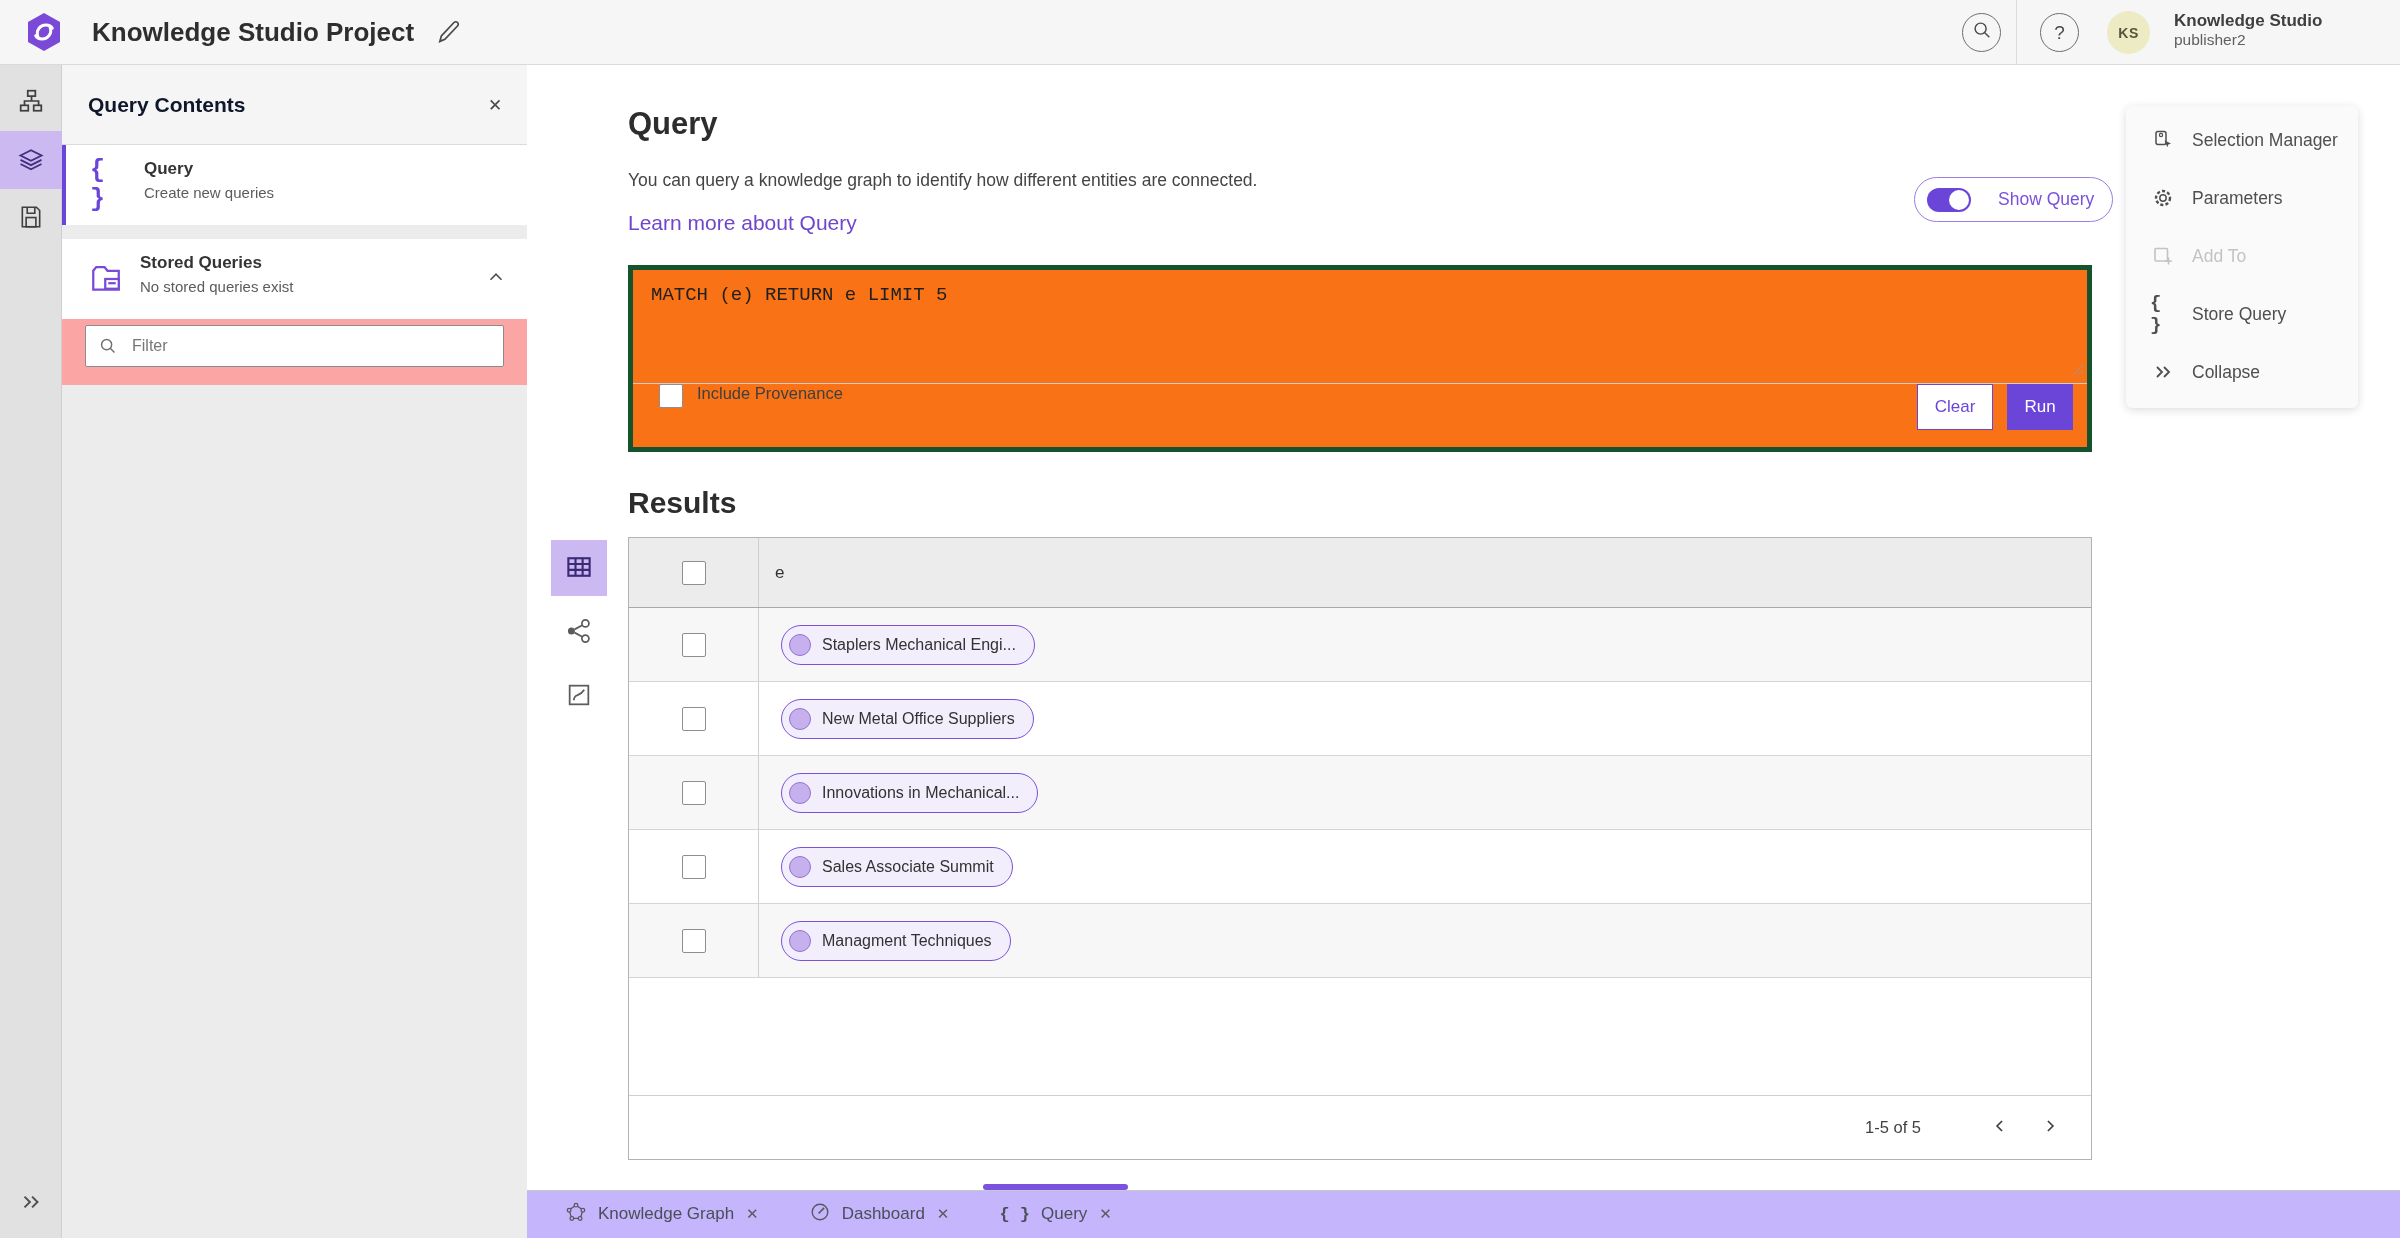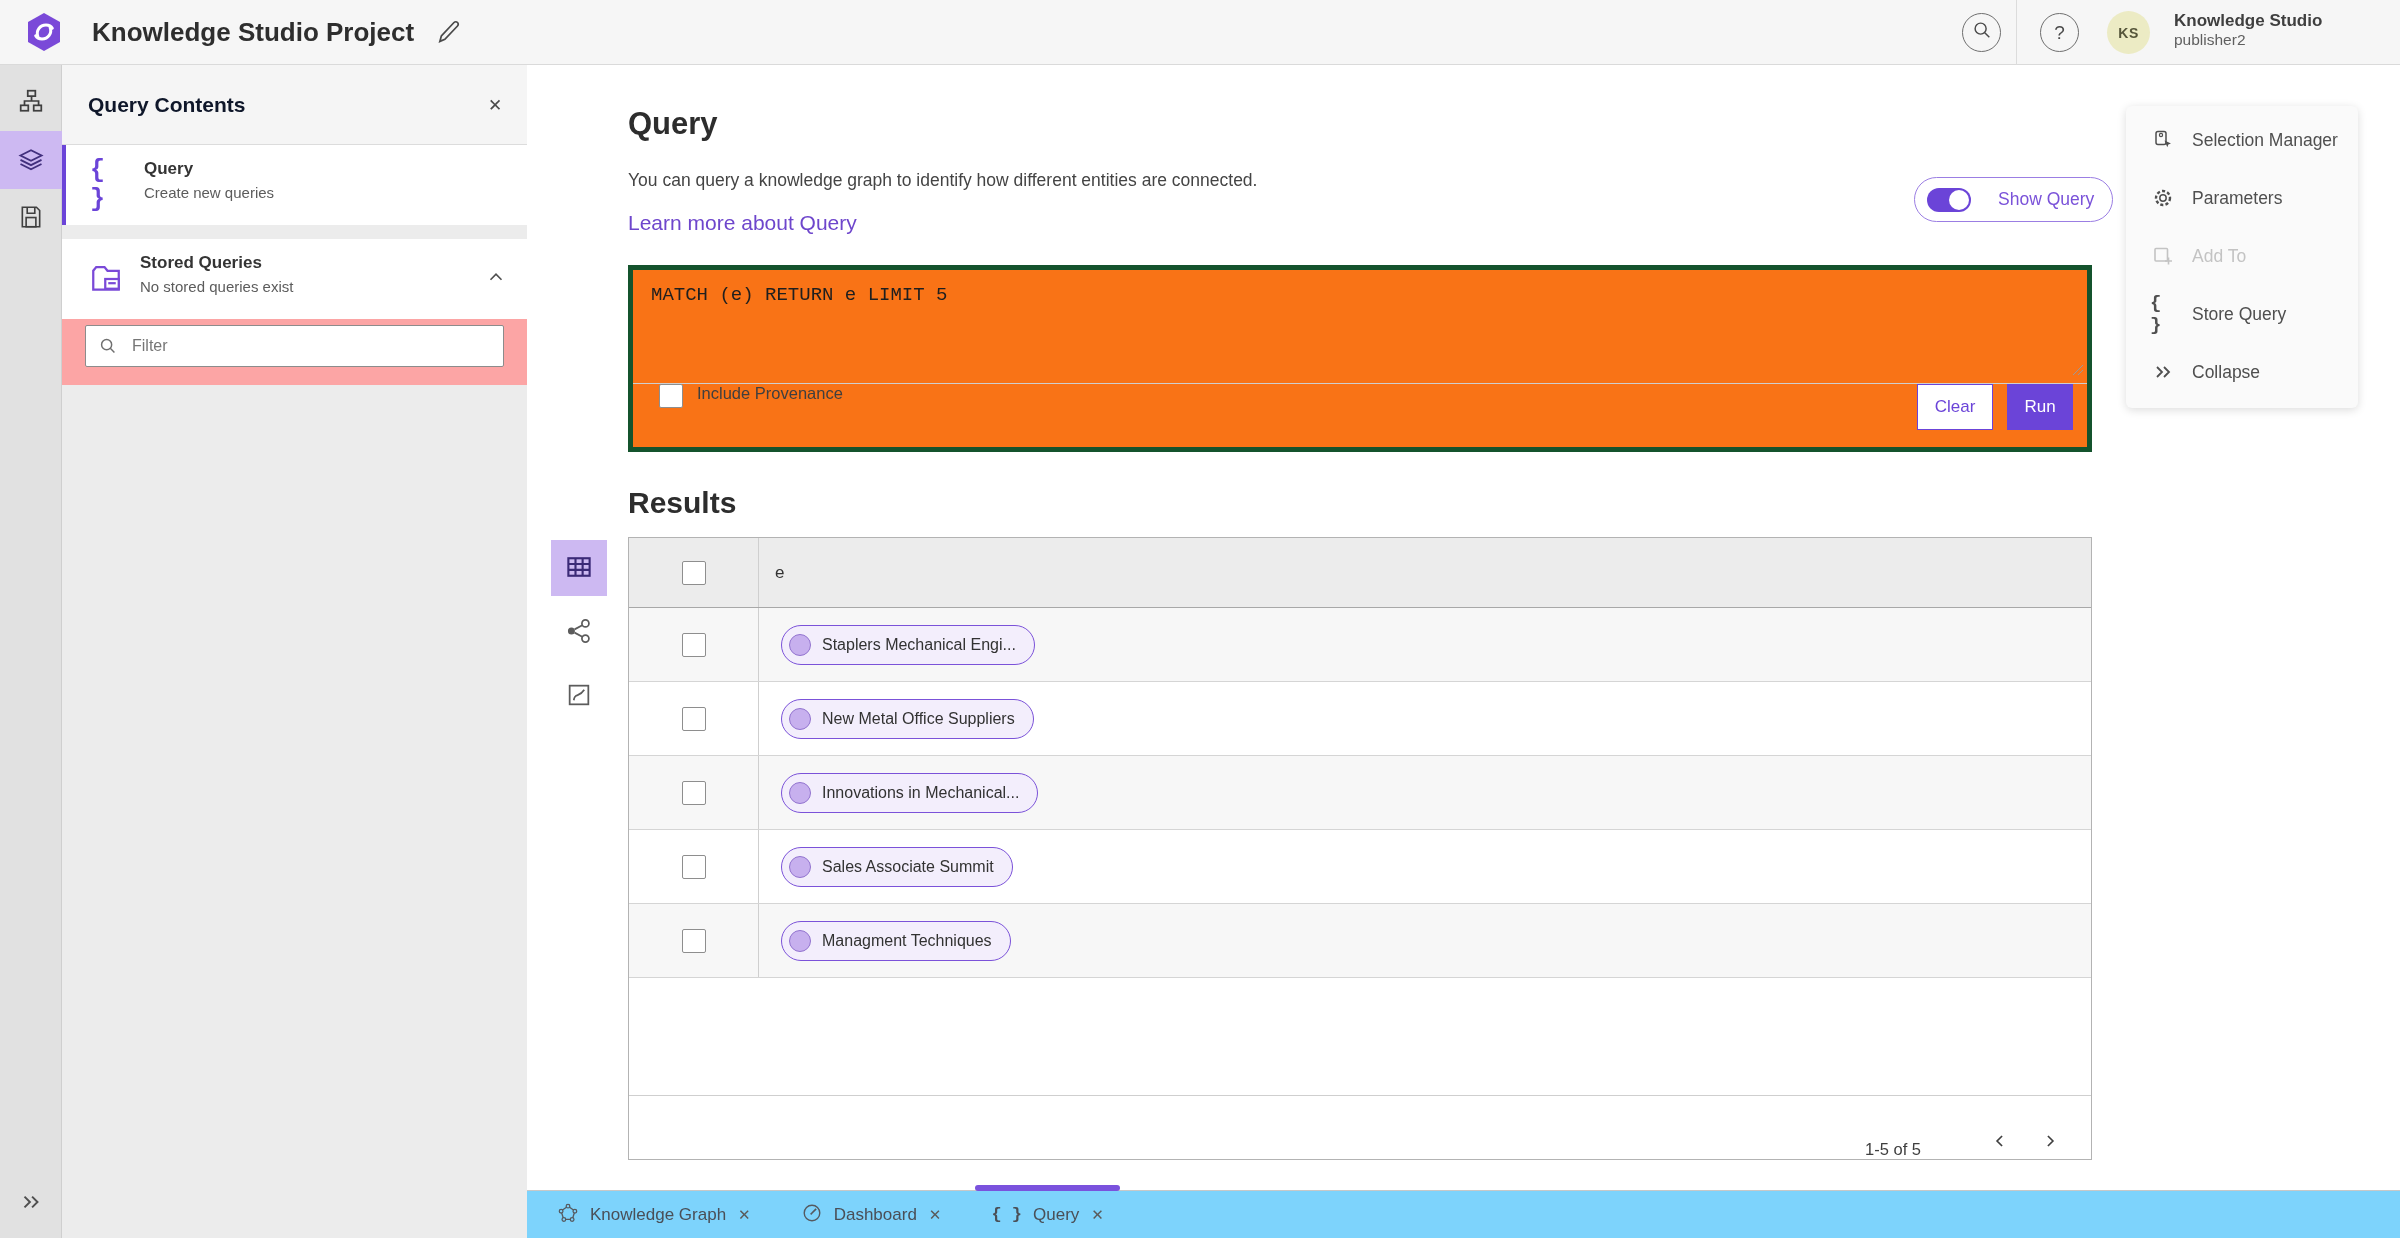--- a/index.html
+++ b/index.html
@@ -75,36 +75,36 @@
   .tcard{position:absolute;left:628px;top:537px;width:1464px;height:623px;border:1px solid #b3b3b3;background:#fff}
   .thead{display:flex;height:70px;background:#ececec;border-bottom:1px solid #a8a8a8}
   .cell-check{width:130px;border-right:1px solid #cfcfcf;display:flex;align-items:center;justify-content:center;flex:none}
   .cell-e{flex:1;display:flex;align-items:center;padding-left:22px}
   .thead .cell-e{font-size:17px;color:#333;padding-left:16px}
   .trow{display:flex;height:74px;border-bottom:1px solid #d5d5d5}
   .trow.alt{background:#f7f7f7}
   .pill{display:inline-flex;align-items:center;height:40px;border:1.5px solid var(--pill-border);border-radius:21px;background:var(--pill-bg);padding:0 18px 0 7px;cursor:pointer}
   .dot{width:22px;height:22px;border-radius:50%;background:var(--pill-dot);border:1.5px solid var(--pill-dot-border);margin-right:11px}
   .pill-label{font-size:16px;color:#323232}
-  .tfooter{position:absolute;left:0;bottom:0;width:100%;height:64px;border-top:1px solid #cfcfcf;display:flex;align-items:flex-end;justify-content:flex-end;padding-right:24px;background:#fff}
+  .tfooter{position:absolute;left:0;bottom:0;width:100%;height:64px;border-top:1px solid #cfcfcf;display:flex;align-items:center;justify-content:flex-end;padding-right:24px;background:#fff}
   .pg-range{font-size:16.5px;color:#3f3f3f;margin-right:46px}
   .pg-btn{width:34px;height:34px;border:none;background:transparent;display:flex;align-items:center;justify-content:center;cursor:pointer;padding:0;margin-left:16px}
 
   
   .tools{position:absolute;left:2126px;top:106px;width:232px;height:302px;background:#fafafa;border-radius:6px;box-shadow:0 2px 10px rgba(0,0,0,.14);padding-top:5px;z-index:6}
   .tool-item{display:flex;align-items:center;height:58px;padding-left:24px;cursor:pointer}
   .tool-item .tool-icon{width:26px;display:flex;justify-content:center}
   .tool-label{font-size:17.5px;color:#4f4f4f;margin-left:16px}
   .tool-item.disabled{cursor:default}
   .tool-item.disabled .tool-label{color:#c3c3c3}
   .braces{font-family:"Liberation Mono",monospace;font-weight:700;color:#4f4f4f;font-size:19px}
   .braces.purple{color:var(--accent);font-size:25px}
 
   
-  .tabbar{position:absolute;left:527px;top:1190px;width:1873px;height:48px;background:#7dd3fc;border-top:1px solid #c8c8c8;display:flex;align-items:center;padding-left:12px;z-index:4}
+  .tabbar{position:absolute;left:527px;top:1190px;width:1873px;height:48px;background:#c4b5fd;border-top:1px solid #c8c8c8;display:flex;align-items:flex-end;padding-left:20px;z-index:4}
   .tab{position:relative;display:flex;align-items:center;height:48px;padding:0 18px;margin-right:14px;cursor:pointer}
   .tab-label{font-size:17px;color:#4a4f57;margin-left:11px}
   .tab-close{font-size:15px;color:#5a5a5a;margin-left:12px;cursor:pointer}
   .tab.active::before{content:"";position:absolute;left:2px;right:2px;top:-6px;height:6px;background:var(--tab-active);border-radius:3px}
   .tab .braces{font-size:17px;color:#4a4f57;font-weight:700}
 </style>
 </head>
 <body>
 
 <div id="app">

